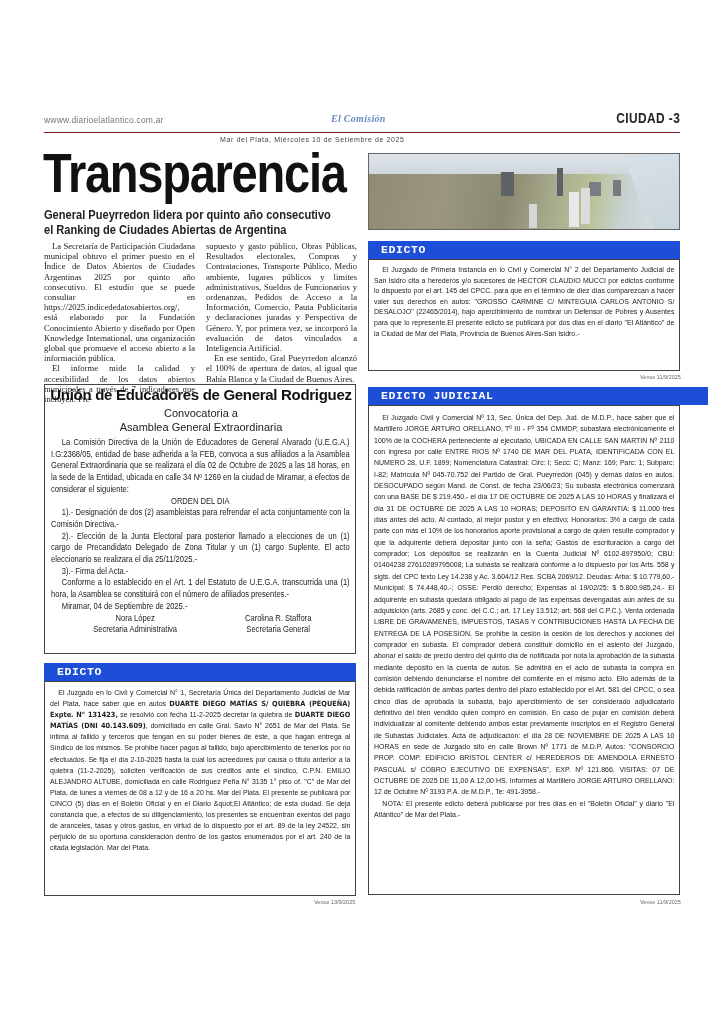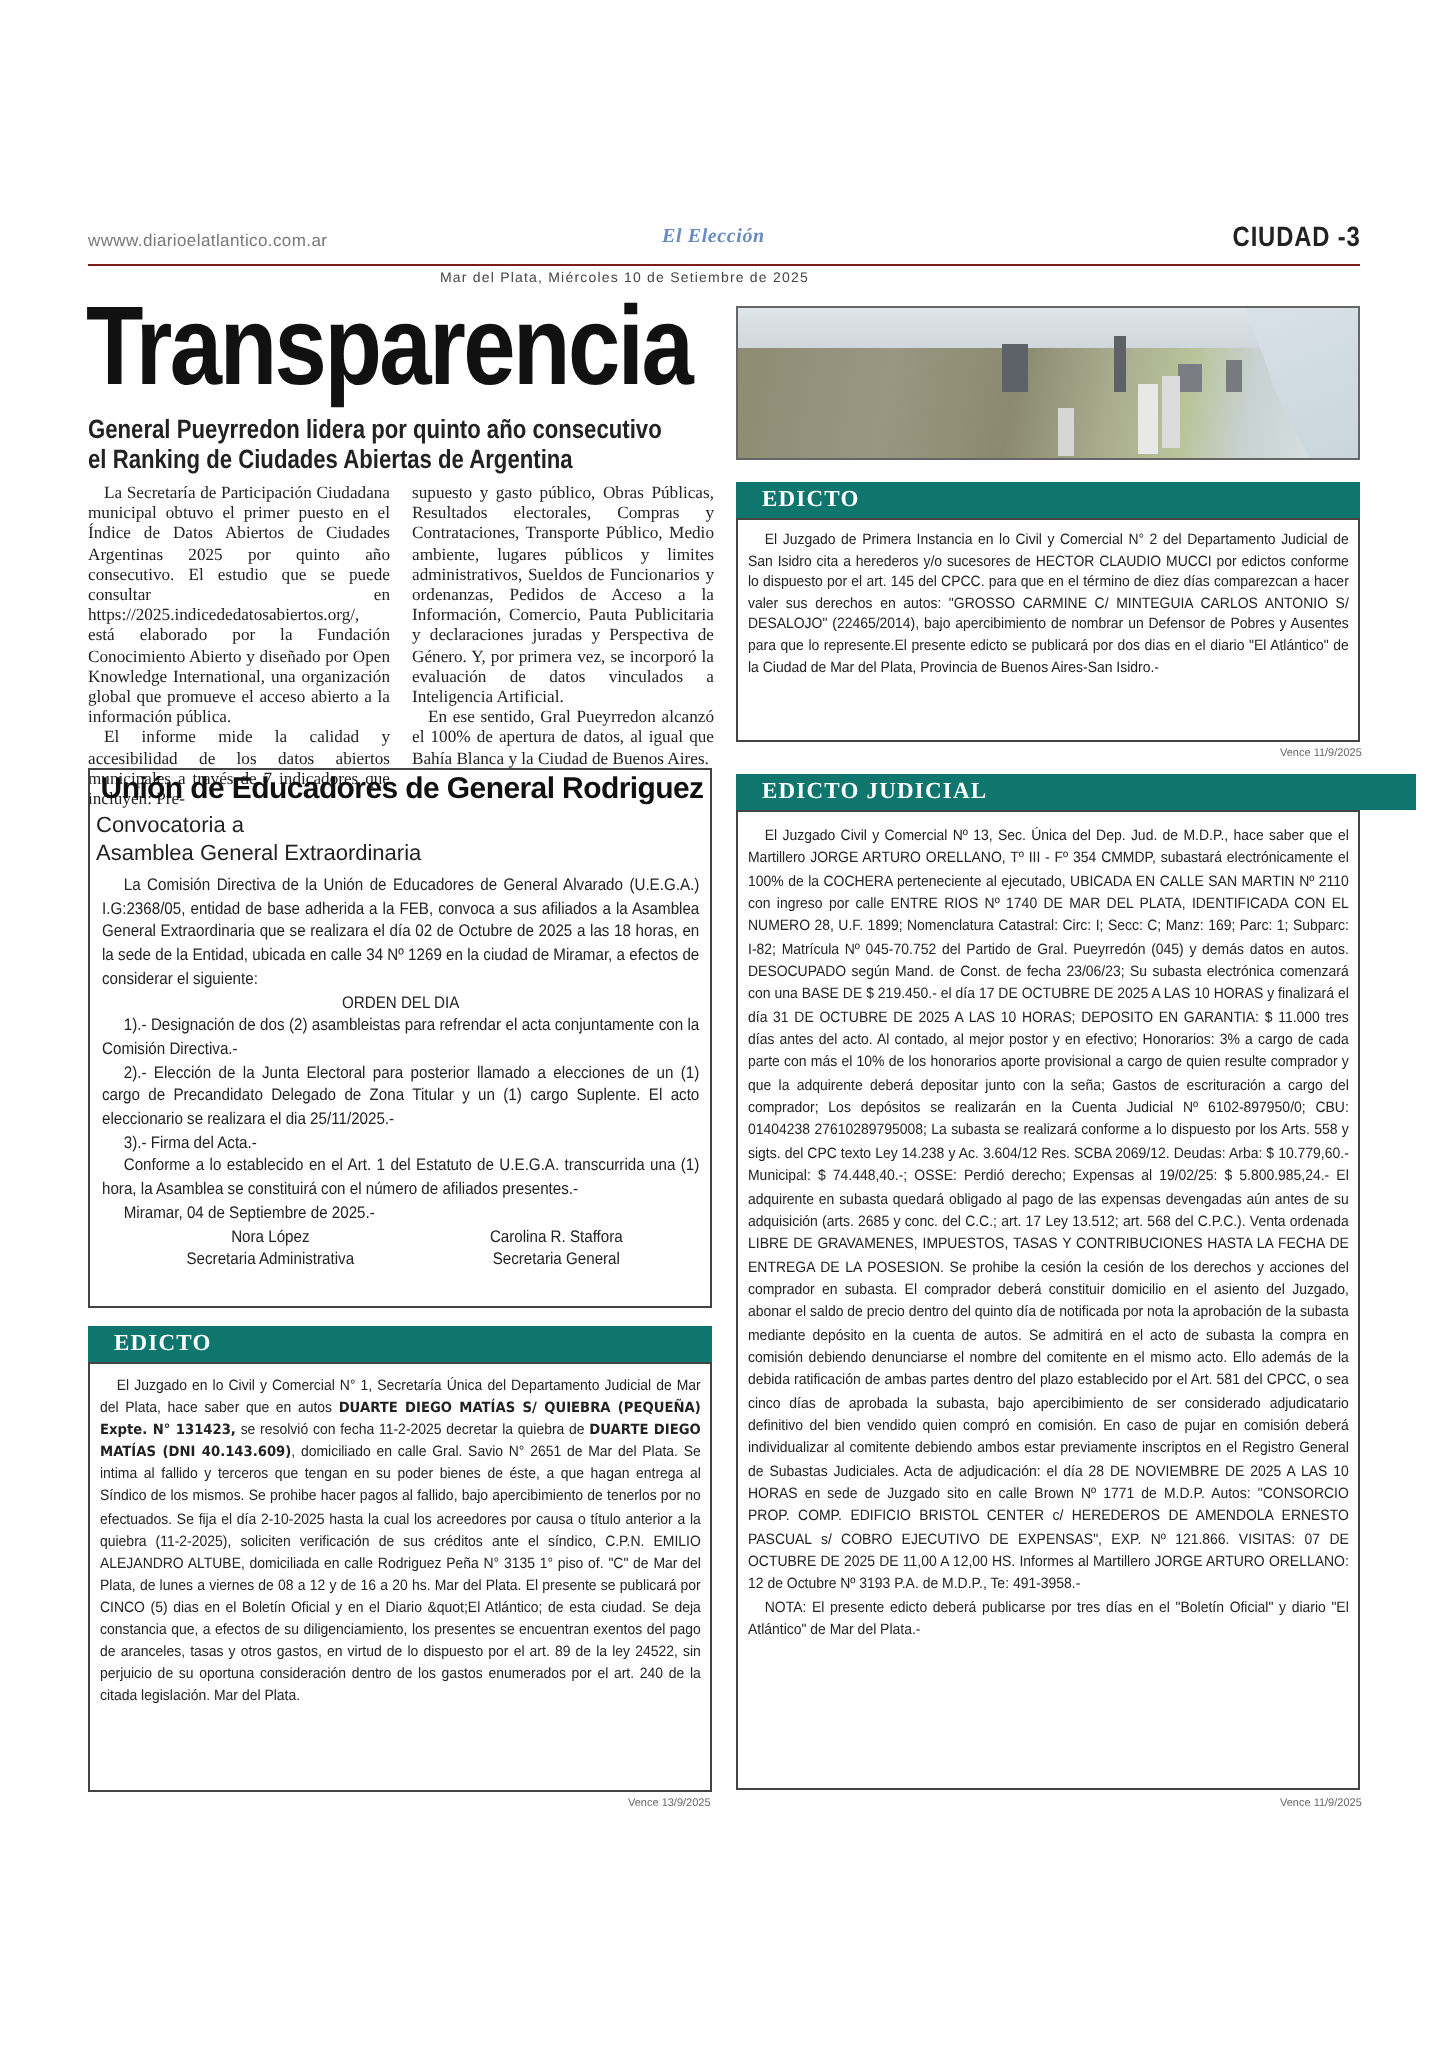--- a/index.html
+++ b/index.html
@@ -24,41 +24,41 @@
   .photo { position:absolute; left:368px; top:153px; width:312px; height:77px; border:1px solid #666;
     background:
       linear-gradient(180deg, rgba(205,215,222,0.0) 0%, rgba(205,215,222,0) 100%),
       linear-gradient(100deg, #8f8a72 0%, #9a9680 25%, #8b8a70 45%, #a9ac8f 60%, #b9c49a 72%, #c8d2d2 82%, #dfe6ea 100%);
     overflow:hidden; }
   .photo .sky { position:absolute; left:0; top:0; width:100%; height:20px; background:linear-gradient(180deg,#dfe5ea,#cfd7dc); }
   .photo .sea { position:absolute; right:0; top:0; width:80px; height:100%; background:linear-gradient(160deg,#d9e2e8,#c9d6dc); clip-path:polygon(30% 0,100% 0,100% 100%,70% 100%,50% 60%,40% 30%); }
   .photo .tower { position:absolute; background:#5d6168; }
 
   .box { position:absolute; border:1px solid #444; }
-  .bar { position:absolute; background:#0f766e; color:#fff; font-family:Liberation Serif, serif; font-weight:bold; font-size:11.5px; letter-spacing:0.6px; padding-left:13px; line-height:18px; height:18px; }
+  .bar { position:absolute; background:#1d4ed8; color:#fff; font-family:Liberation Mono, monospace; font-weight:bold; font-size:11.5px; letter-spacing:0.6px; padding-left:13px; line-height:18px; height:18px; }
   .legal { position:absolute; font-family:"Liberation Sans", sans-serif; font-size:7.5px; line-height:10.6px; color:#222; text-align:justify; transform:scaleX(0.93); transform-origin:left top; }
   .legal p { text-indent:9px; }
   .vence { position:absolute; font-size:5.5px; color:#666; }
 
   .union-title { position:absolute; left:48px; top:386px; width:306px; text-align:center; font-family:"Liberation Sans", sans-serif; font-weight:900; font-size:15px; line-height:18px; color:#111; letter-spacing:-0.3px; }
-  .union-sub { position:absolute; left:48px; width:306px; font-size:11px; line-height:13px; color:#222; }
+  .union-sub { position:absolute; left:48px; width:306px; text-align:center; font-size:11px; line-height:13px; color:#222; }
   .union-body { position:absolute; left:51px; top:437px; width:330px; font-size:8.4px; line-height:11.7px; color:#222; text-align:justify; transform:scaleX(0.905); transform-origin:left top; }
   .union-body p { text-indent:12px; }
   .union-body .center { text-align:center; text-indent:0; }
   .sign-row { display:flex; justify-content:space-between; padding:0 14px 0 28px; text-indent:0; }
   .sign-row span { display:block; text-align:center; width:130px; }
 
   b.strong { font-family:"DejaVu Sans", sans-serif; font-weight:bold; font-size:7.1px; }
 </style>
 </head>
 <body>
 
 <div class="header">
   <span class="site-url">wwww.diarioelatlantico.com.ar</span>
-  <span class="logo">El Elección</span>
+  <span class="logo">El Comisión</span>
   <span class="section-label"><span>CIUDAD -</span><span class="num">3</span></span>
 </div>
 <div class="dateline">Mar del Plata, Miércoles 10 de Setiembre de 2025</div>
 
 <div class="headline">Transparencia</div>
 <div class="subhead">
   <div>General Pueyrredon lidera por quinto año consecutivo</div>
   <div>el Ranking de Ciudades Abiertas de Argentina</div>
 </div>
 <div class="art-col col1">

